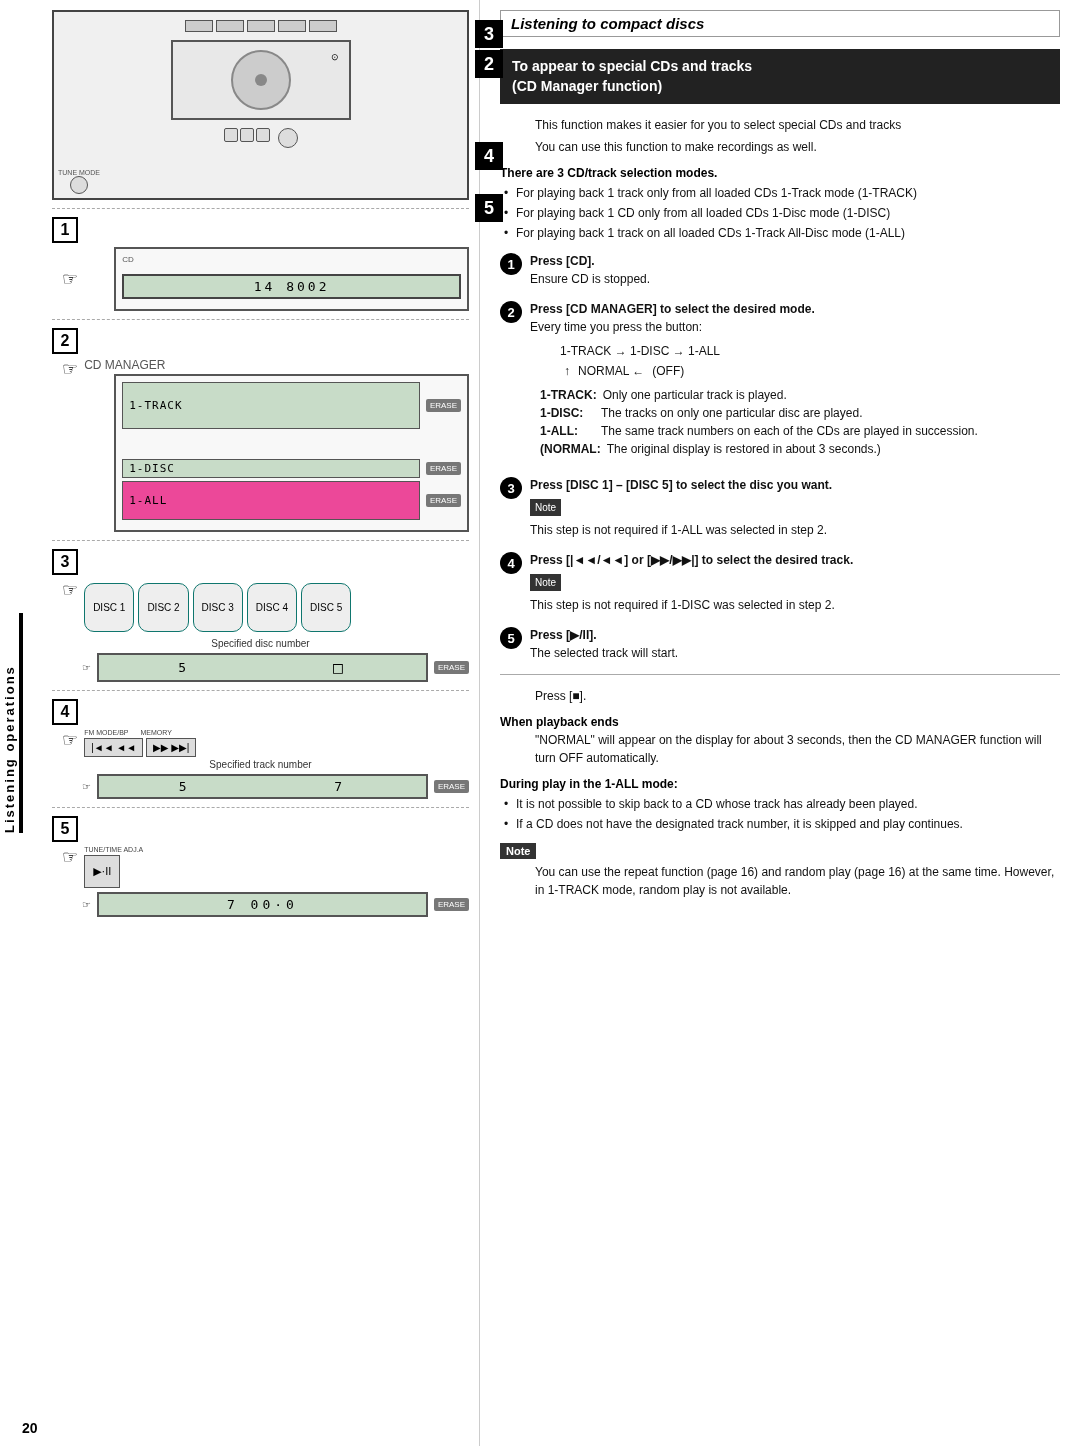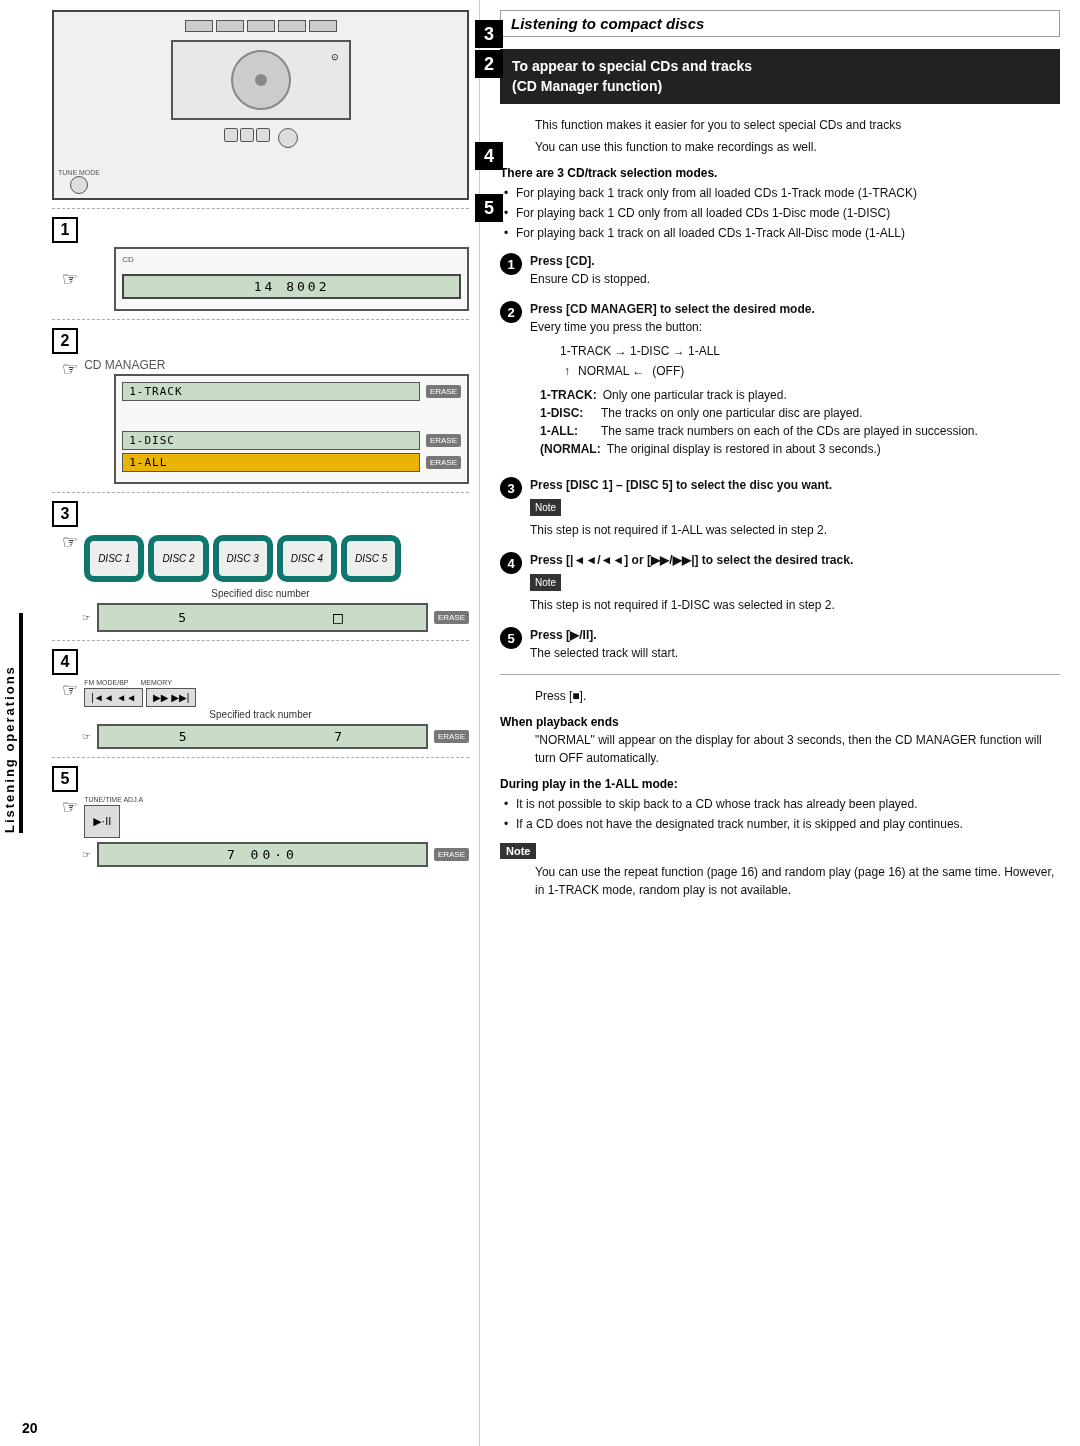--- a/index.html
+++ b/index.html
@@ -247,26 +247,25 @@
       border-radius: 2px;
     }
 
     .btn-row {
       display: flex;
       gap: 4px;
       margin: 4px 0;
     }
 
     .oval-btn {
-      border: 6px solid #0f766e;
+      border: 1px solid #0f766e;
       border-radius: 10px;
-      padding: 12px 8px;
+      padding: 18px 8px;
       font-size: 10px;
       background: #eee;
-      font-style: italic;
     }
 
     .hand {
       font-size: 18px;
       margin-right: 6px;
     }
 
     .specified-note {
       font-size: 10px;
       text-align: center;
@@ -355,29 +354,29 @@
     <div class="left-step-wrapper">
       <div class="left-step-header">
         <div class="left-step-num">2</div>
       </div>
       <div style="display:flex; align-items:flex-start; margin-left:10px;">
         <div class="hand">☞</div>
         <div style="flex:1;">
           <div style="font-size:12px; color:#555; margin-bottom:2px;">CD MANAGER</div>
           <div class="device-box">
             <div class="lcd-row" style="margin-bottom:3px;">
-              <div style="font-family:monospace; font-size:11px; border:1px solid #555; background:#c8dcc8; padding:2px 6px; flex:1; letter-spacing:1px;">1-TRACK</div>
+              <div style="font-family:monospace; font-size:11px; border:1px solid #555; background:#c8dcc8; padding:16px 6px; flex:1; letter-spacing:1px;">1-TRACK</div>
               <div class="erase-tag">ERASE</div>
             </div>
             <div class="lcd-row" style="margin-bottom:3px;margin-top:30px;">
               <div style="font-family:monospace; font-size:11px; border:1px solid #555; background:#c8dcc8; padding:2px 6px; flex:1; letter-spacing:1px;">1-DISC</div>
               <div class="erase-tag">ERASE</div>
             </div>
             <div class="lcd-row">
-              <div style="font-family:monospace; font-size:11px; border:1px solid #555; background:#eab308; padding:2px 6px; flex:1; letter-spacing:1px;">1-ALL</div>
+              <div style="font-family:monospace; font-size:11px; border:1px solid #555; background:#ec4899; padding:12px 6px; flex:1; letter-spacing:1px;">1-ALL</div>
               <div class="erase-tag">ERASE</div>
             </div>
           </div>
         </div>
       </div>
     </div>
 
     <div class="dotted-line"></div>
 
     <div class="left-step-wrapper">

